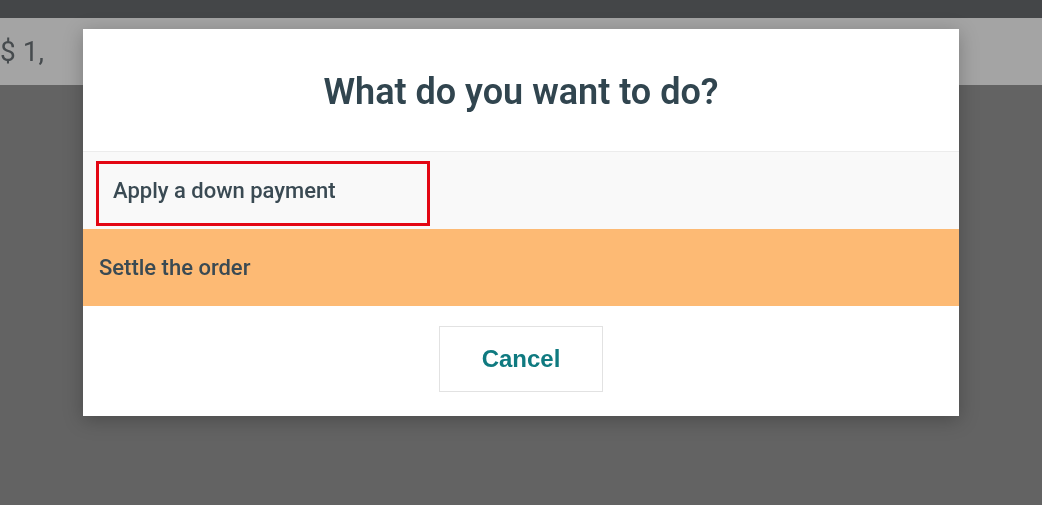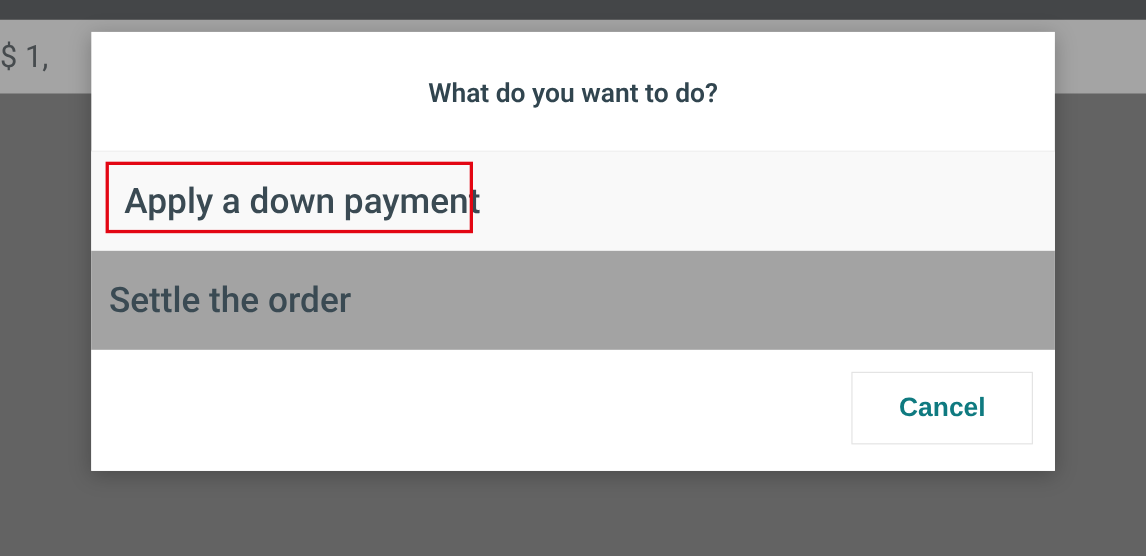--- a/index.html
+++ b/index.html
@@ -42,51 +42,51 @@
       background: #ffffff;
       box-shadow: 0 4px 18px rgba(0,0,0,0.25);
     }
 
     .modal-header {
       padding: 42px 20px 38px 20px;
       text-align: center;
       border-bottom: 1px solid #ececec;
     }
     .modal-title {
-      font-size: 24px;
+      font-size: 36px;
       font-weight: 600;
       color: #31454f;
     }
 
     .option-list { }
     .option {
       padding: 26px 30px 26px 30px;
-      font-size: 32px;
+      font-size: 22px;
       font-weight: 500;
       color: #3a4a53;
       text-align: left;
       cursor: pointer;
       position: relative;
     }
     .option.first { background: #f9f9f9; }
-    .option.second { background: #a3a3a3; padding-left: 16px; }
+    .option.second { background: #fdba74; padding-left: 16px; }
 
     .highlight-box {
       position: absolute;
       border: 3px solid #e30613;
       top: 9px;
       left: 13px;
       width: 334px;
       height: 65px;
       pointer-events: none;
     }
 
     .modal-footer {
       display: flex;
-      justify-content: flex-end;
+      justify-content: center;
       padding: 20px 20px 24px 20px;
       background: #ffffff;
     }
     .cancel-btn {
       border: 1px solid #e2e2e2;
       background: #ffffff;
       color: #0f7a80;
       font-size: 24px;
       font-weight: 600;
       padding: 18px 42px;

